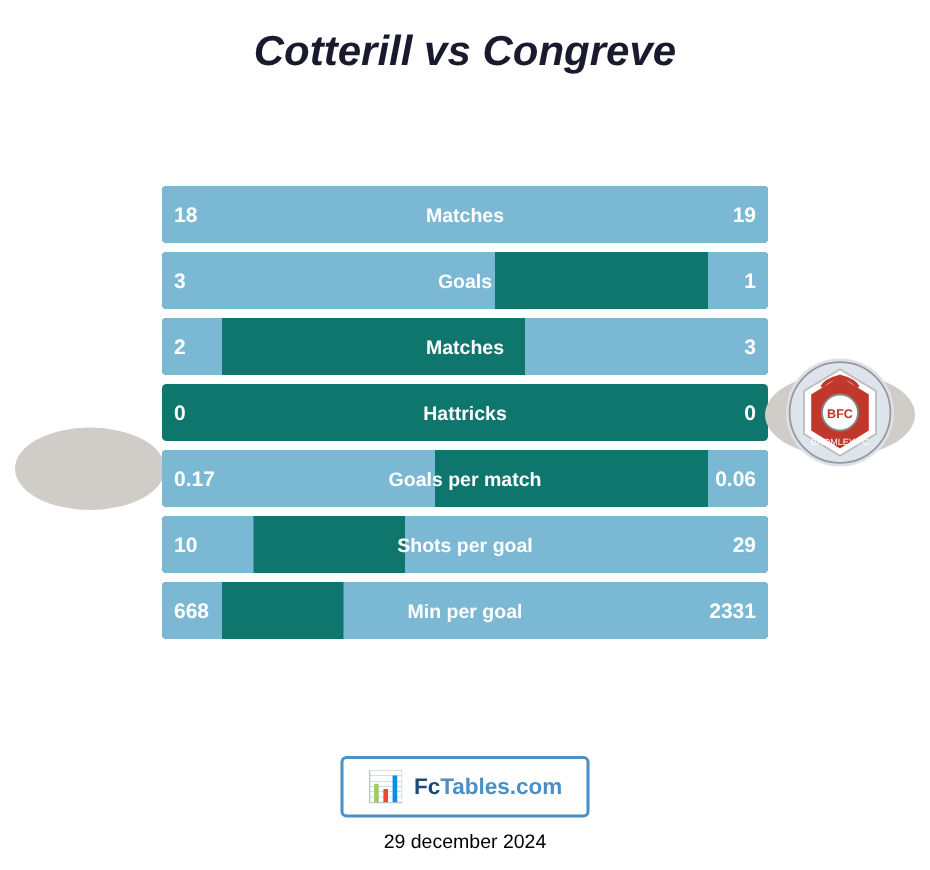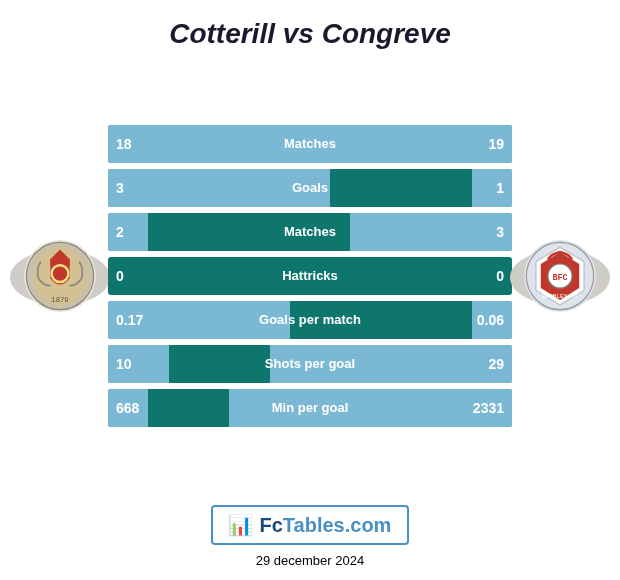--- a/index.html
+++ b/index.html
@@ -54,21 +54,20 @@
     }
 
     .badge-circle {
       width: 72px;
       height: 72px;
       border-radius: 50%;
       display: flex;
       align-items: center;
       justify-content: center;
       overflow: hidden;
-      font-family: Liberation Mono, monospace;
     }
 
     .badge-left {
       background: #e8e0d0;
     }
 
     .badge-right {
       background: #dde0e8;
     }
 
@@ -147,21 +146,21 @@
       background: #fff;
       border: 2px solid #4a90c4;
       border-radius: 4px;
       padding: 6px 16px;
       display: flex;
       align-items: center;
       gap: 6px;
     }
 
     .logo-text {
-      font-size: 20px;
+      font-size: 15px;
       font-weight: bold;
       color: #1a4a7a;
     }
 
     .logo-text span {
       color: #4a90c4;
     }
 
     .footer-date {
       margin-top: 8px;
@@ -193,33 +192,20 @@
 <body>
 
 <div class="page-wrapper">
 
   <div class="title">Cotterill vs Congreve</div>
 
   <div class="comparison-area">
 
     <div class="team-badge badge-ellipse">
       <div class="ellipse-bg"></div>
-      <div class="badge-circle badge-left">
-
-        <svg viewBox="0 0 60 60" xmlns="http://www.w3.org/2000/svg">
-          <circle cx="30" cy="30" r="28" fill="#c8c0a8" stroke="#888" stroke-width="1"></circle>
-          <ellipse cx="30" cy="30" rx="22" ry="24" fill="#d4c090"></ellipse>
-          <path d="M30 8 L38 16 L38 32 Q30 42 22 32 L22 16 Z" fill="#c0382b"></path>
-          <path d="M22 16 L38 16 L38 22 L22 22 Z" fill="#c0382b"></path>
-          <circle cx="30" cy="28" r="7" fill="none" stroke="#f0e080" stroke-width="2"></circle>
-          <text x="30" y="52" text-anchor="middle" font-size="6" fill="#555">1879</text>
-          <path d="M14 18 Q10 24 12 32 Q16 38 22 38" fill="none" stroke="#888" stroke-width="1.5"></path>
-          <path d="M46 18 Q50 24 48 32 Q44 38 38 38" fill="none" stroke="#888" stroke-width="1.5"></path>
-        </svg>
-      </div>
     </div>
 
     <div class="stats-container" id="stats-rows">
     <div class="stat-row">
           <div class="bar-left" style="width: 51%;"></div>
           <div class="bar-right" style="width: 49%;"></div>
           <span class="stat-left-val">18</span>
           <span class="stat-label">Matches</span>
           <span class="stat-right-val">19</span>
         </div>

